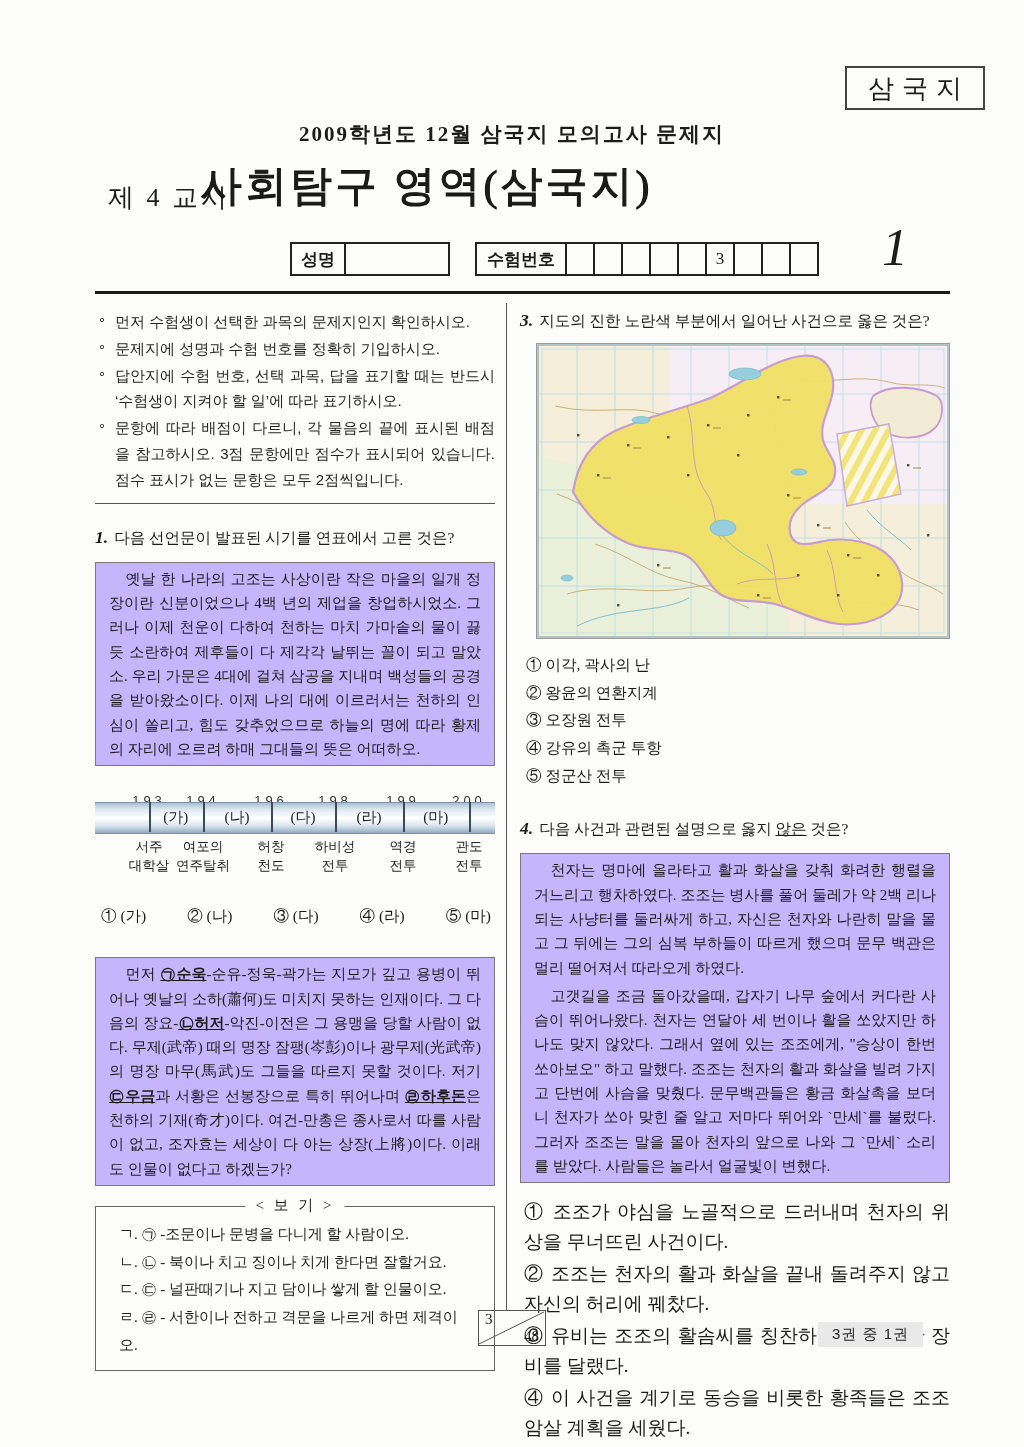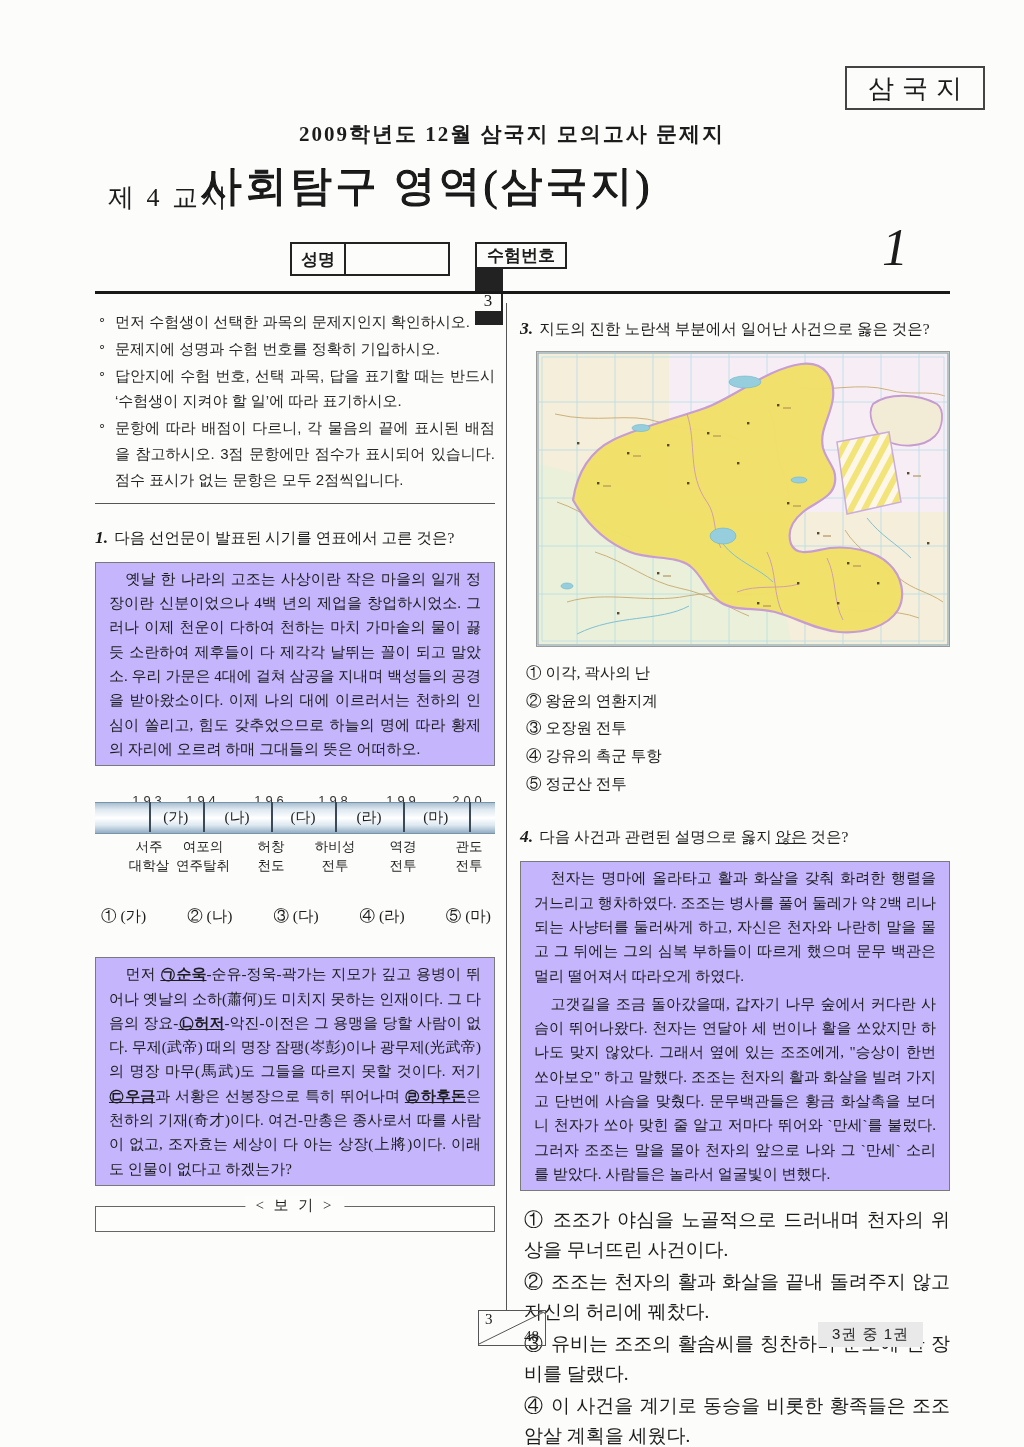--- a/index.html
+++ b/index.html
@@ -27,21 +27,21 @@
     font-size:42px;font-weight:400;letter-spacing:3px;
     -webkit-text-stroke:1px #111;
   }
   .idrow{position:absolute;left:0;top:242px;width:1024px;height:36px;}
   .namebox{position:absolute;left:290px;top:0;height:34px;display:flex;}
   .namebox .lab{
     width:56px;border:2px solid #222;display:flex;align-items:center;justify-content:center;
     font-size:17px;font-weight:bold;box-sizing:border-box;
   }
   .namebox .val{width:104px;border:2px solid #222;border-left:none;box-sizing:border-box;}
-  .numbox{position:absolute;left:475px;top:0;height:34px;display:flex;flex-direction:column;}
+  .numbox{position:absolute;left:475px;top:0;height:34px;display:flex;}
   .numbox .lab{
     width:92px;border:2px solid #222;display:flex;align-items:center;justify-content:center;
     font-size:17px;font-weight:bold;box-sizing:border-box;
   }
   .numbox .cell{
     width:28px;border:2px solid #222;border-left:none;box-sizing:border-box;
     display:flex;align-items:center;justify-content:center;font-size:17px;
   }
   .pageno{
     position:absolute;left:882px;top:218px;font-size:52px;font-style:italic;
@@ -214,28 +214,34 @@
     </div>
   </div>
 
   <div class="q" style="margin-top:30px">
     <div class="pbox">
       <p><span>먼저 </span><span class="mark">㉠순욱</span><span>-순유-정욱-곽가는 지모가 깊고 용병이 뛰어나 옛날의 소하(蕭何)도 미치지 못하는 인재이다. 그 다음의 장요-</span><span class="mark">㉡허저</span><span>-악진-이전은 그 용맹을 당할 사람이 없다. 무제(武帝) 때의 명장 잠팽(岑彭)이나 광무제(光武帝)의 명장 마무(馬武)도 그들을 따르지 못할 것이다. 저기 </span><span class="mark">㉢우금</span><span>과 서황은 선봉장으로 특히 뛰어나며 </span><span class="mark">㉣하후돈</span><span>은 천하의 기재(奇才)이다. 여건-만총은 종사로서 따를 사람이 없고, 조자효는 세상이 다 아는 상장(上將)이다. 이래도 인물이 없다고 하겠는가?</span></p>
     </div>
 
     <div class="bogi">
       <span class="bogi-label">&lt; 보 기 &gt;</span>
+      <ul>
+        <li>ㄱ. ㉠ -조문이나 문병을 다니게 할 사람이오.</li>
+        <li>ㄴ. ㉡ - 북이나 치고 징이나 치게 한다면 잘할거요.</li>
+        <li>ㄷ. ㉢ - 널판때기나 지고 담이나 쌓게 할 인물이오.</li>
+        <li>ㄹ. ㉣ - 서한이나 전하고 격문을 나르게 하면 제격이오.</li>
+      </ul>
     </div>
 
   </div>
 </div>
 
 <div class="col-right">
 
-  <div style="margin-top:12px">
+  <div style="margin-top:4px">
     <div class="qhead"><span class="qnum">3.</span><span>지도의 진한 노란색 부분에서 일어난 사건으로 옳은 것은?</span></div>
 
     <div class="map-wrap">
       <svg width="412" height="294" viewBox="0 0 412 294" xmlns="http://www.w3.org/2000/svg">
         <defs>
           <pattern id="st" width="12" height="12" patternUnits="userSpaceOnUse" patternTransform="rotate(28)">
             <rect width="6" height="12" fill="#f3e47a"></rect>
               <rect x="6" width="6" height="12" fill="#fcf7e8"></rect>
           </pattern>
         </defs>

